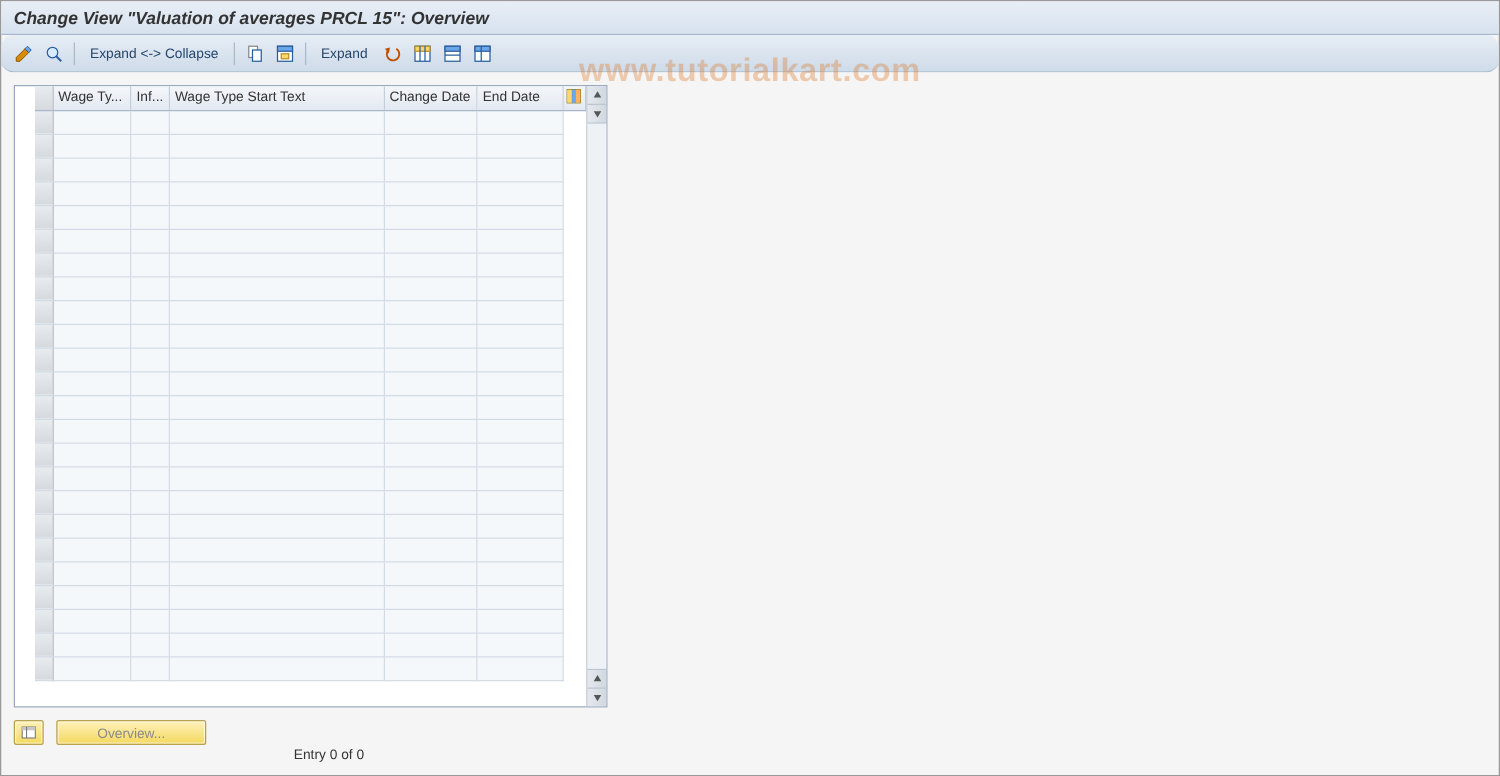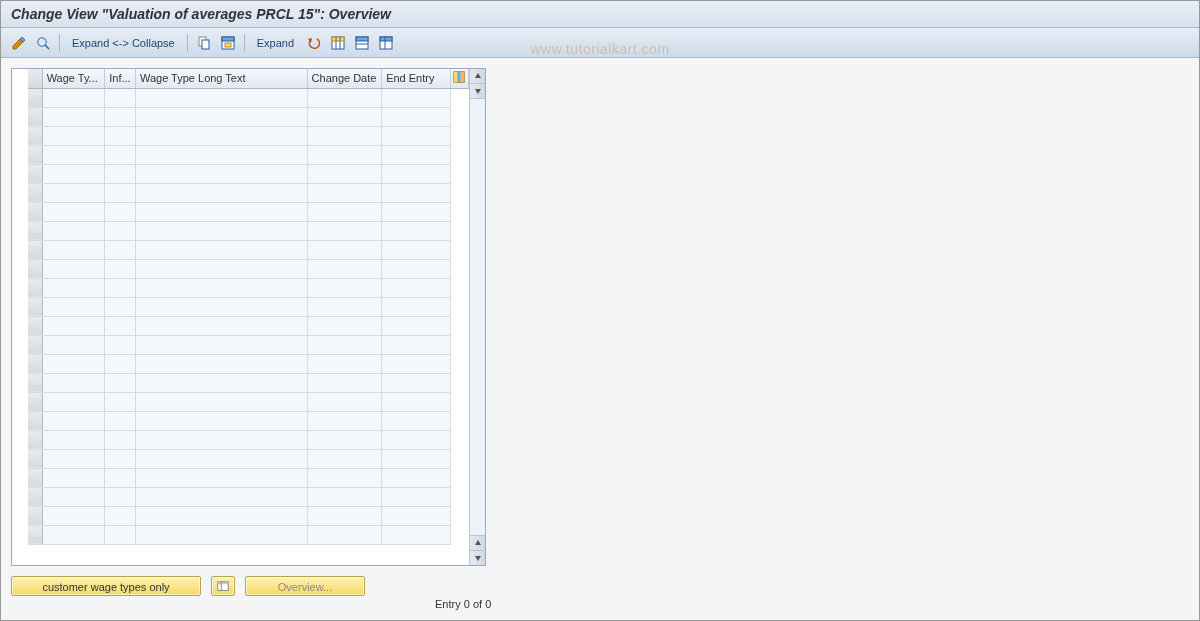--- a/index.html
+++ b/index.html
@@ -33,20 +33,21 @@
   
   .toolbar {
     background: linear-gradient(#e7edf5, #cedbe9);
     border-bottom: 1px solid #a7b8cc;
     padding: 4px 8px;
     display: flex;
     align-items: center;
     gap: 4px;
     height: 30px;
     position: relative;
+    border-radius: 10px;
   }
   .tb-btn {
     display: inline-flex;
     align-items: center;
     justify-content: center;
     height: 20px;
     min-width: 20px;
     padding: 0 2px;
     color: #444;
   }
@@ -60,22 +61,22 @@
     width: 1px; height: 18px;
     background: #a9b9cc;
     margin: 0 2px;
   }
   
   .watermark {
     position: absolute;
     top: 40px;
     left: 0; right: 0;
     text-align: center;
-    font-size: 14px;
-    font-weight: normal;
+    font-size: 26px;
+    font-weight: bold;
     color: rgba(220,120,40,0.35);
     letter-spacing: 0.5px;
     pointer-events: none;
     z-index: 50;
     font-family: Arial, sans-serif;
   }
   
   .content {
     padding: 10px;
     position: relative;
@@ -253,23 +254,23 @@
 
   <div class="content">
     <div class="grid">
       <div class="grid-body">
         <table class="data">
           <thead>
             <tr>
               <th class="sel"></th>
               <th style="width:62px">Wage Ty...</th>
               <th style="width:28px">Inf...</th>
-              <th style="width:170px">Wage Type Long Text</th>
+              <th style="width:170px">Wage Type Start Text</th>
               <th style="width:68px">Change Date</th>
-              <th style="width:68px">End Entry</th>
+              <th style="width:68px">End Date</th>
               <th class="settings">
                 <svg width="14" height="14" viewBox="0 0 16 16">
                     <rect x="2" y="2" width="12" height="12" fill="#fff" stroke="#8a6a00"></rect>
                     <rect x="2" y="2" width="4" height="12" fill="#ffd76a"></rect>
                     <rect x="6" y="2" width="4" height="12" fill="#6aa6e8"></rect>
                     <rect x="10" y="2" width="4" height="12" fill="#ffb060"></rect>
                   </svg>
               </th>
             </tr>
           </thead>
@@ -514,21 +515,20 @@
         <div class="arrow bottom">
           <svg width="8" height="8">
               <path d="M1 2 L7 2 L4 7 Z" fill="#555"></path>
             </svg>
         </div>
       </div>
     </div>
   </div>
 
   <div class="footer">
-    <div class="gold-btn">customer wage types only</div>
     <div class="gold-btn iconly">
       <svg width="14" height="14" viewBox="0 0 16 16">
           <rect x="2" y="3" width="12" height="10" fill="#fff" stroke="#7a7a7a"></rect>
           <rect x="2" y="3" width="12" height="3" fill="#c7c7c7"></rect>
           <line x1="6" y1="3" x2="6" y2="13" stroke="#7a7a7a"></line>
         </svg>
     </div>
     <div class="gold-btn small">Overview...</div>
     <div class="entry-status">Entry 0 of 0</div>
   </div>

